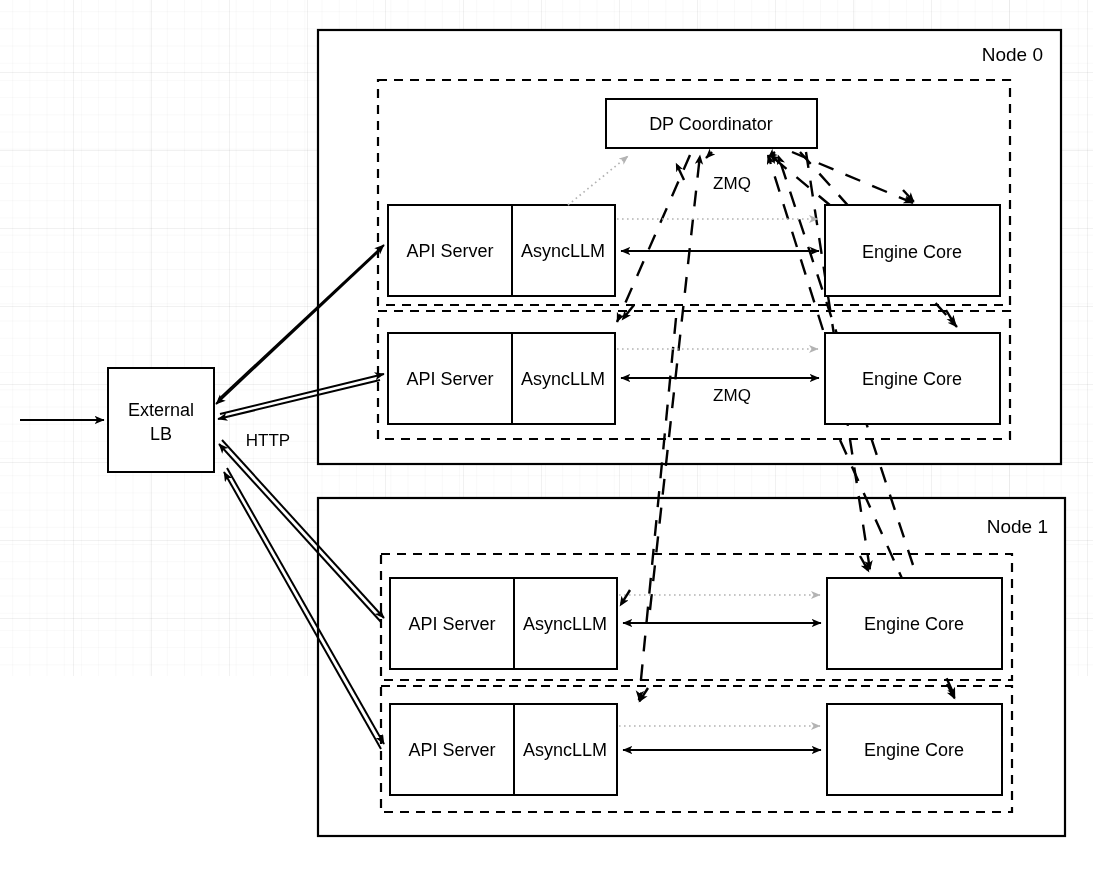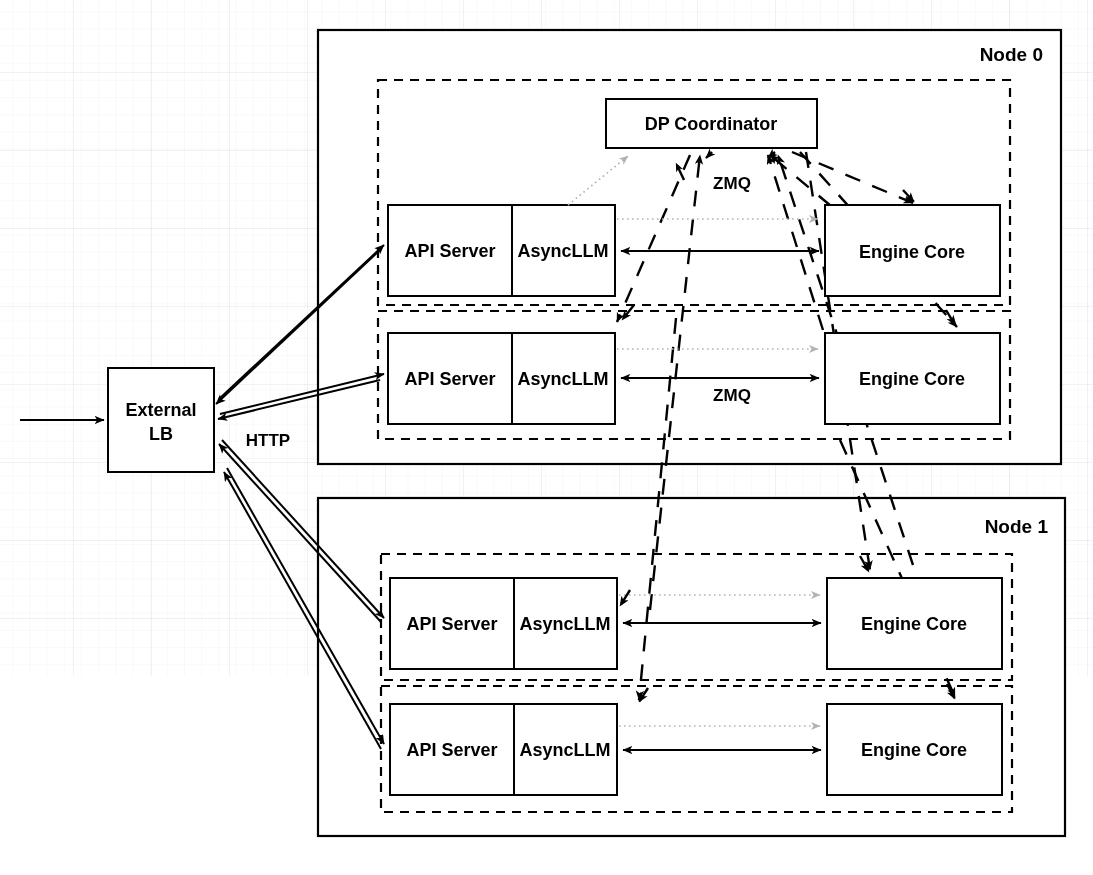--- a/index.html
+++ b/index.html
@@ -19,21 +19,20 @@
     width: 1093px;
     height: 676px;
     background-color: #ffffff;
     background-image:
       linear-gradient(to right, rgba(0,0,0,0.055) 1px, transparent 1px),
       linear-gradient(to bottom, rgba(0,0,0,0.055) 1px, transparent 1px),
       linear-gradient(to right, rgba(0,0,0,0.022) 1px, transparent 1px),
       linear-gradient(to bottom, rgba(0,0,0,0.022) 1px, transparent 1px);
     background-size: 78px 78px, 78px 78px, 17.2px 17.2px, 17.2px 17.2px;
     background-position: -5px -6px, -5px -6px, -5px -6px, -5px -6px;
-    font-weight: bold;
   }
   svg.layer {
     position: absolute;
     left: 0;
     top: 0;
     width: 1093px;
     height: 875px;
   }
   .node-box {
     fill: #ffffff;

